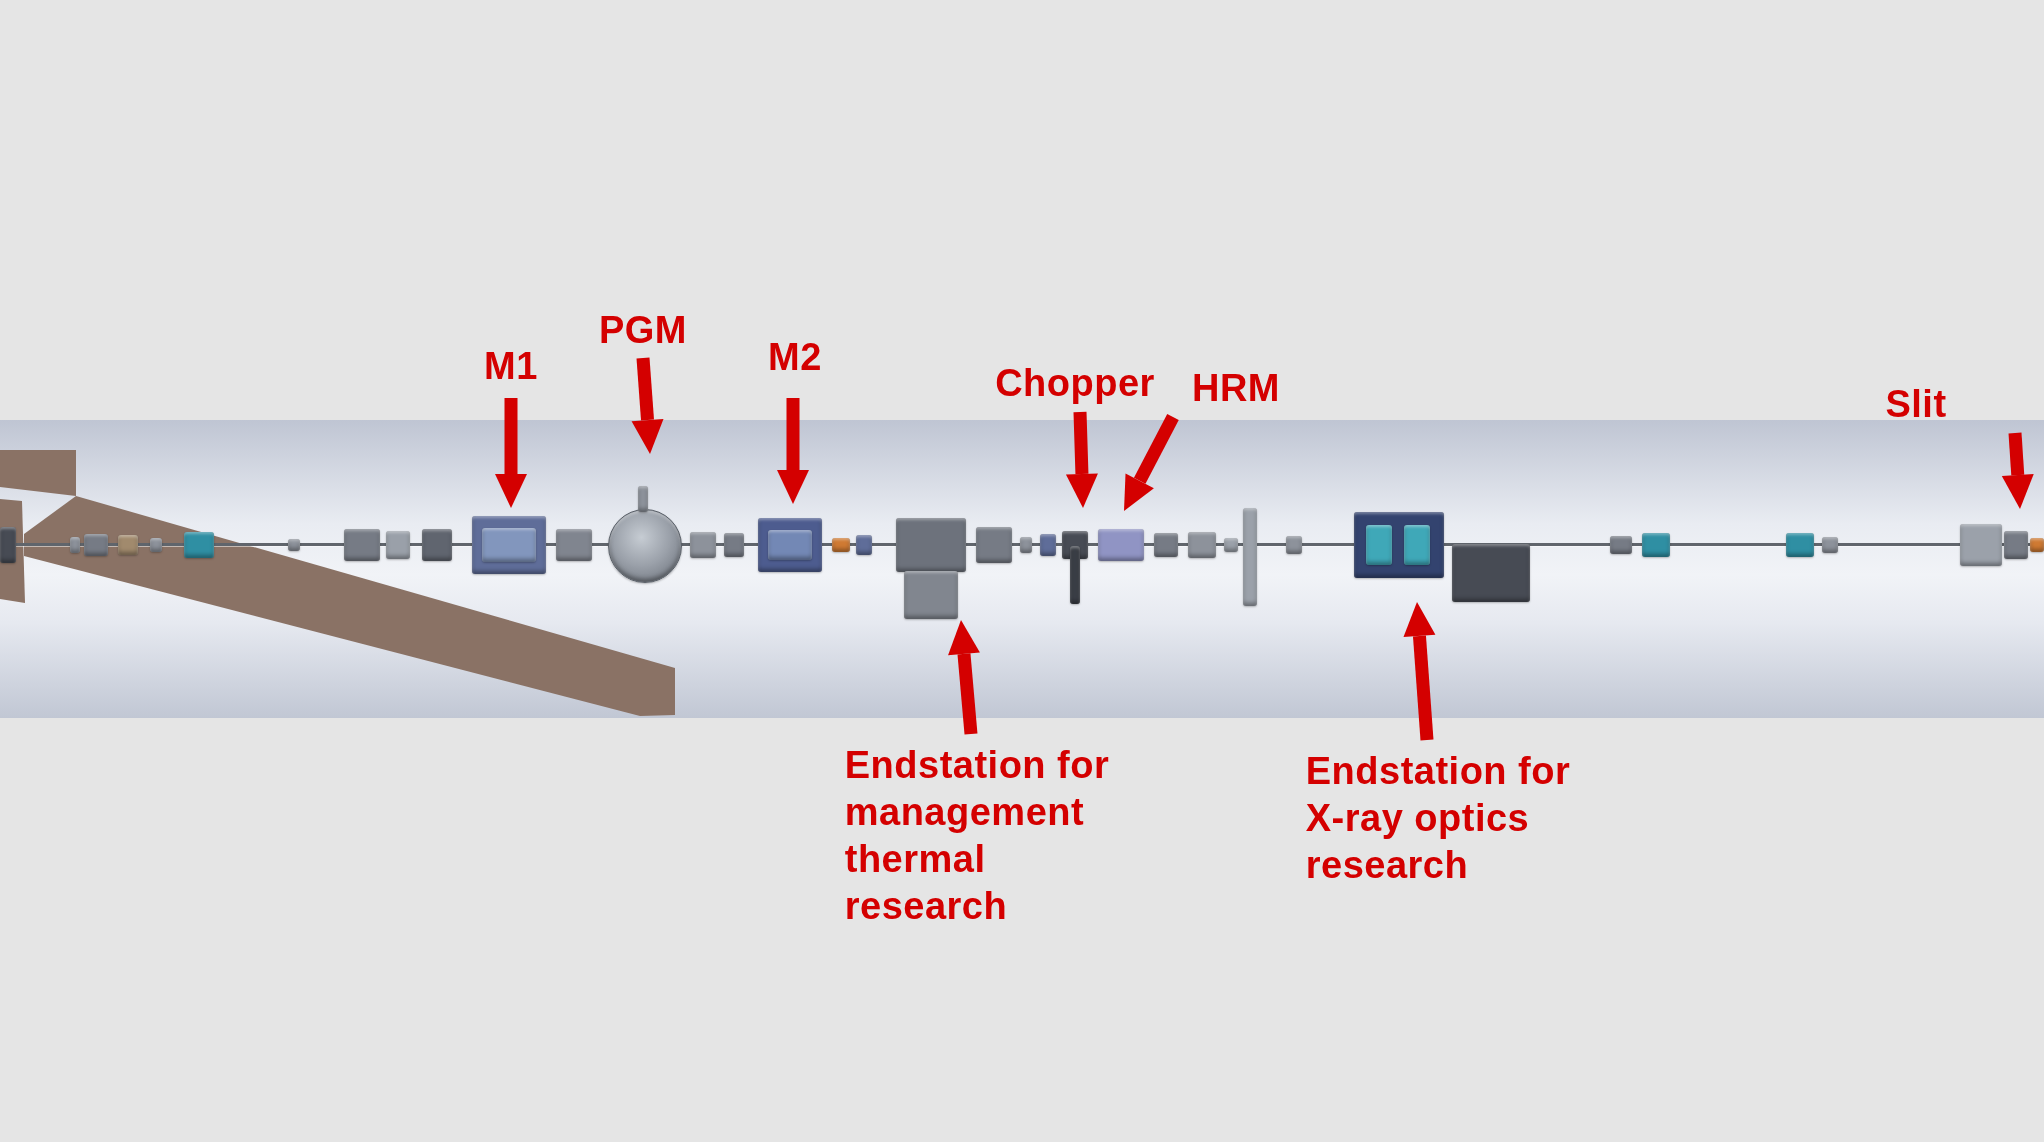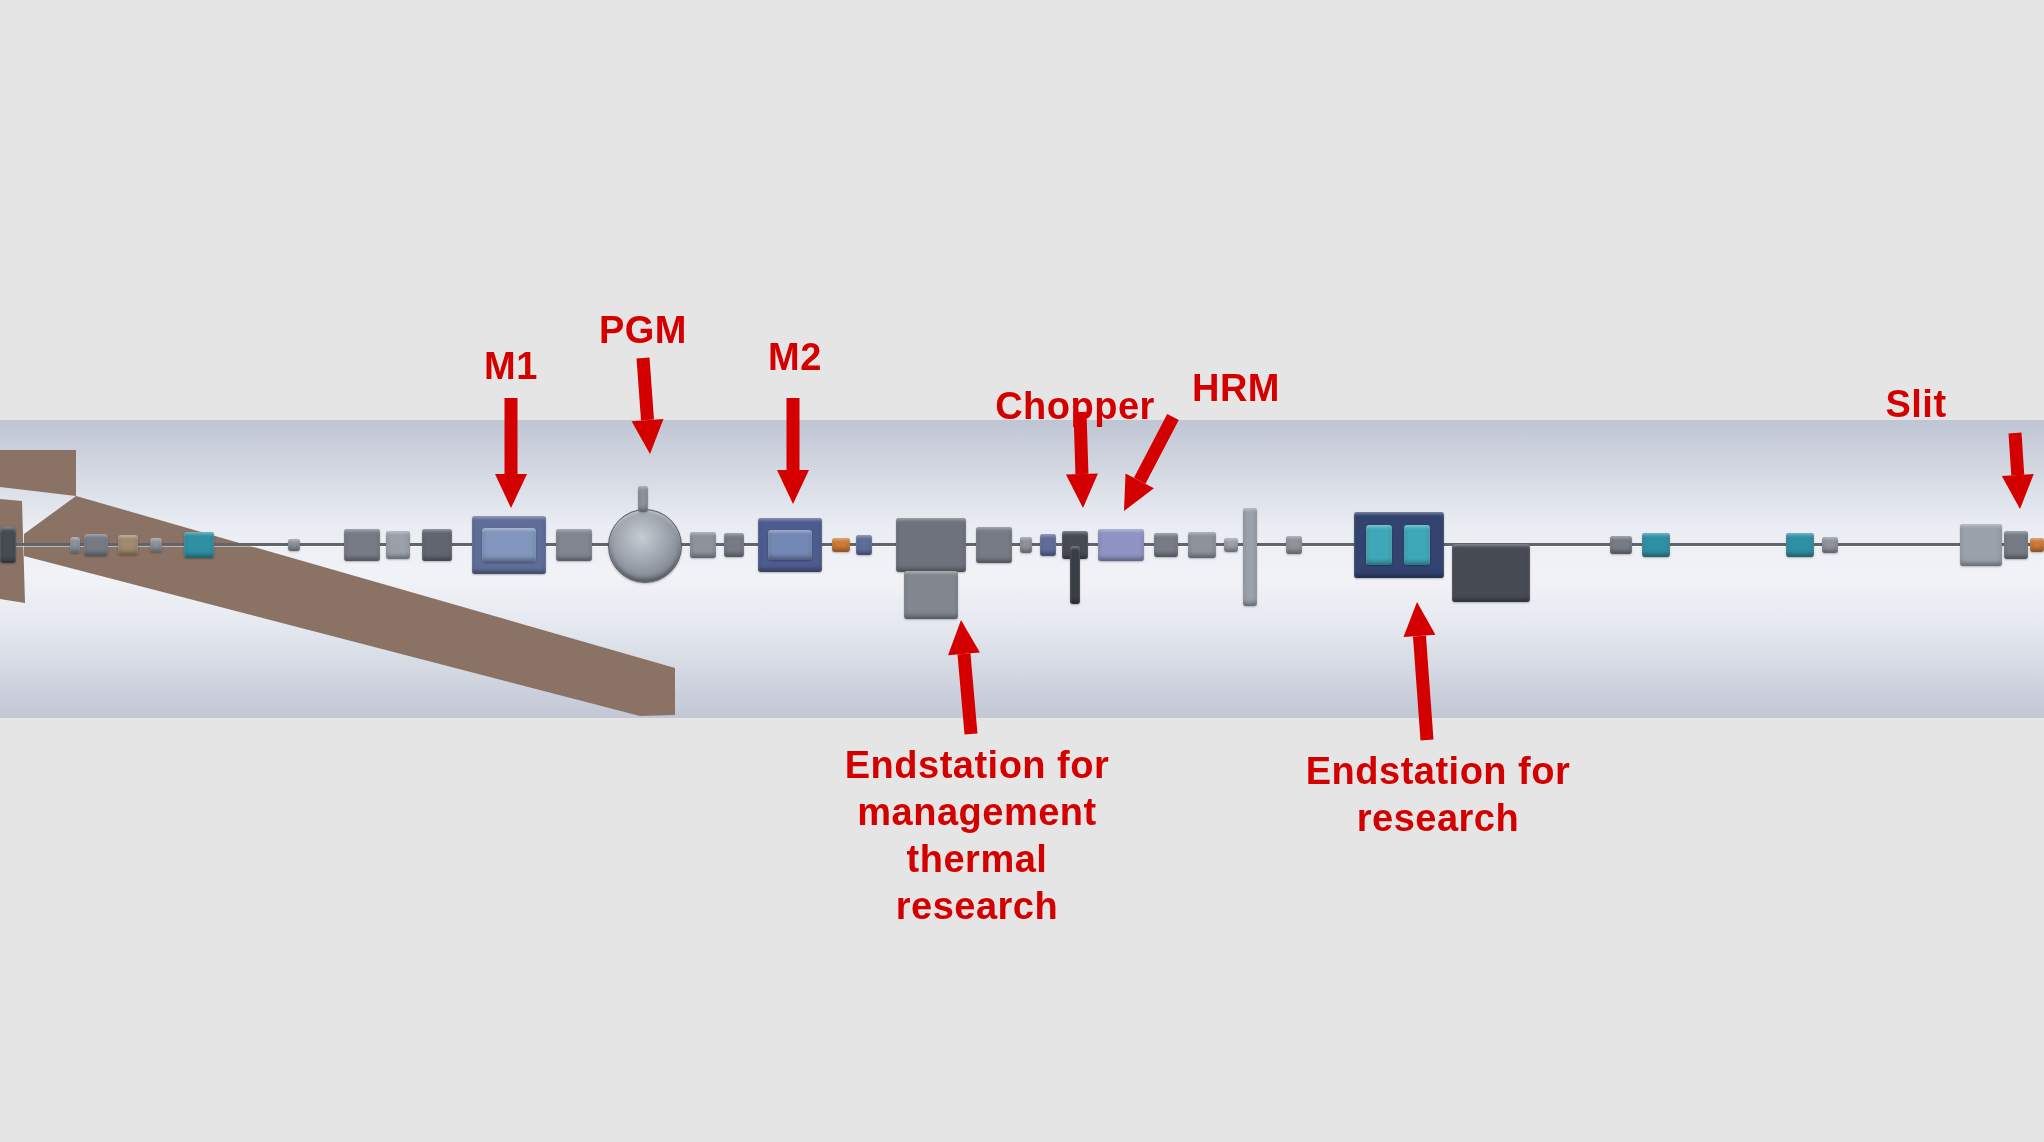--- a/index.html
+++ b/index.html
@@ -34,21 +34,21 @@
     border:1px solid #5a6068;
   }
   .lbl{
     position:absolute;transform:translate(-50%,-50%);
     color:#d40000;font-weight:700;font-size:38px;white-space:nowrap;
     letter-spacing:.5px;
   }
   .endlbl{
     position:absolute;transform:translateX(-50%);
     color:#d40000;font-weight:700;font-size:38px;line-height:47px;
-    text-align:center;white-space:nowrap;letter-spacing:.5px;
+    white-space:nowrap;letter-spacing:.5px;
   }
 </style>
 </head>
 <body>
 
 <div class="canvas">
 
   <div class="band"></div>
 
   <svg class="wall-svg" viewBox="0 0 2044 1142">
@@ -138,29 +138,30 @@
       </g>
       <g>
         <line x1="1427" y1="740" x2="1419.457324859668" y2="635.9110830634183" stroke="#d40000" stroke-width="13"></line>
         <polygon points="1417,602 1403.4991681239417,637.0674712326738 1435.4154815953943,634.7546948941629" fill="#d40000"></polygon>
       </g>
     </svg>
 
   <div class="lbl" style="left:511px;top:366px">M1</div>
   <div class="lbl" style="left:643px;top:330px">PGM</div>
   <div class="lbl" style="left:795px;top:357px">M2</div>
-  <div class="lbl" style="left:1075px;top:406px">Chopper</div>
+  <div class="lbl" style="left:1075px;top:383px">Chopper</div>
   <div class="lbl" style="left:1236px;top:388px">HRM</div>
   <div class="lbl" style="left:1916px;top:404px">Slit</div>
 
   <div class="endlbl" style="left:977px;top:742px">
     <div>Endstation for</div>
     <div>management</div>
     <div>thermal</div>
     <div>research</div>
   </div>
 
   <div class="endlbl" style="left:1438px;top:748px">
     <div>Endstation for</div>
+    <div>X-ray optics</div>
     <div>research</div>
   </div>
 
 </div>
 
 </body></html>

